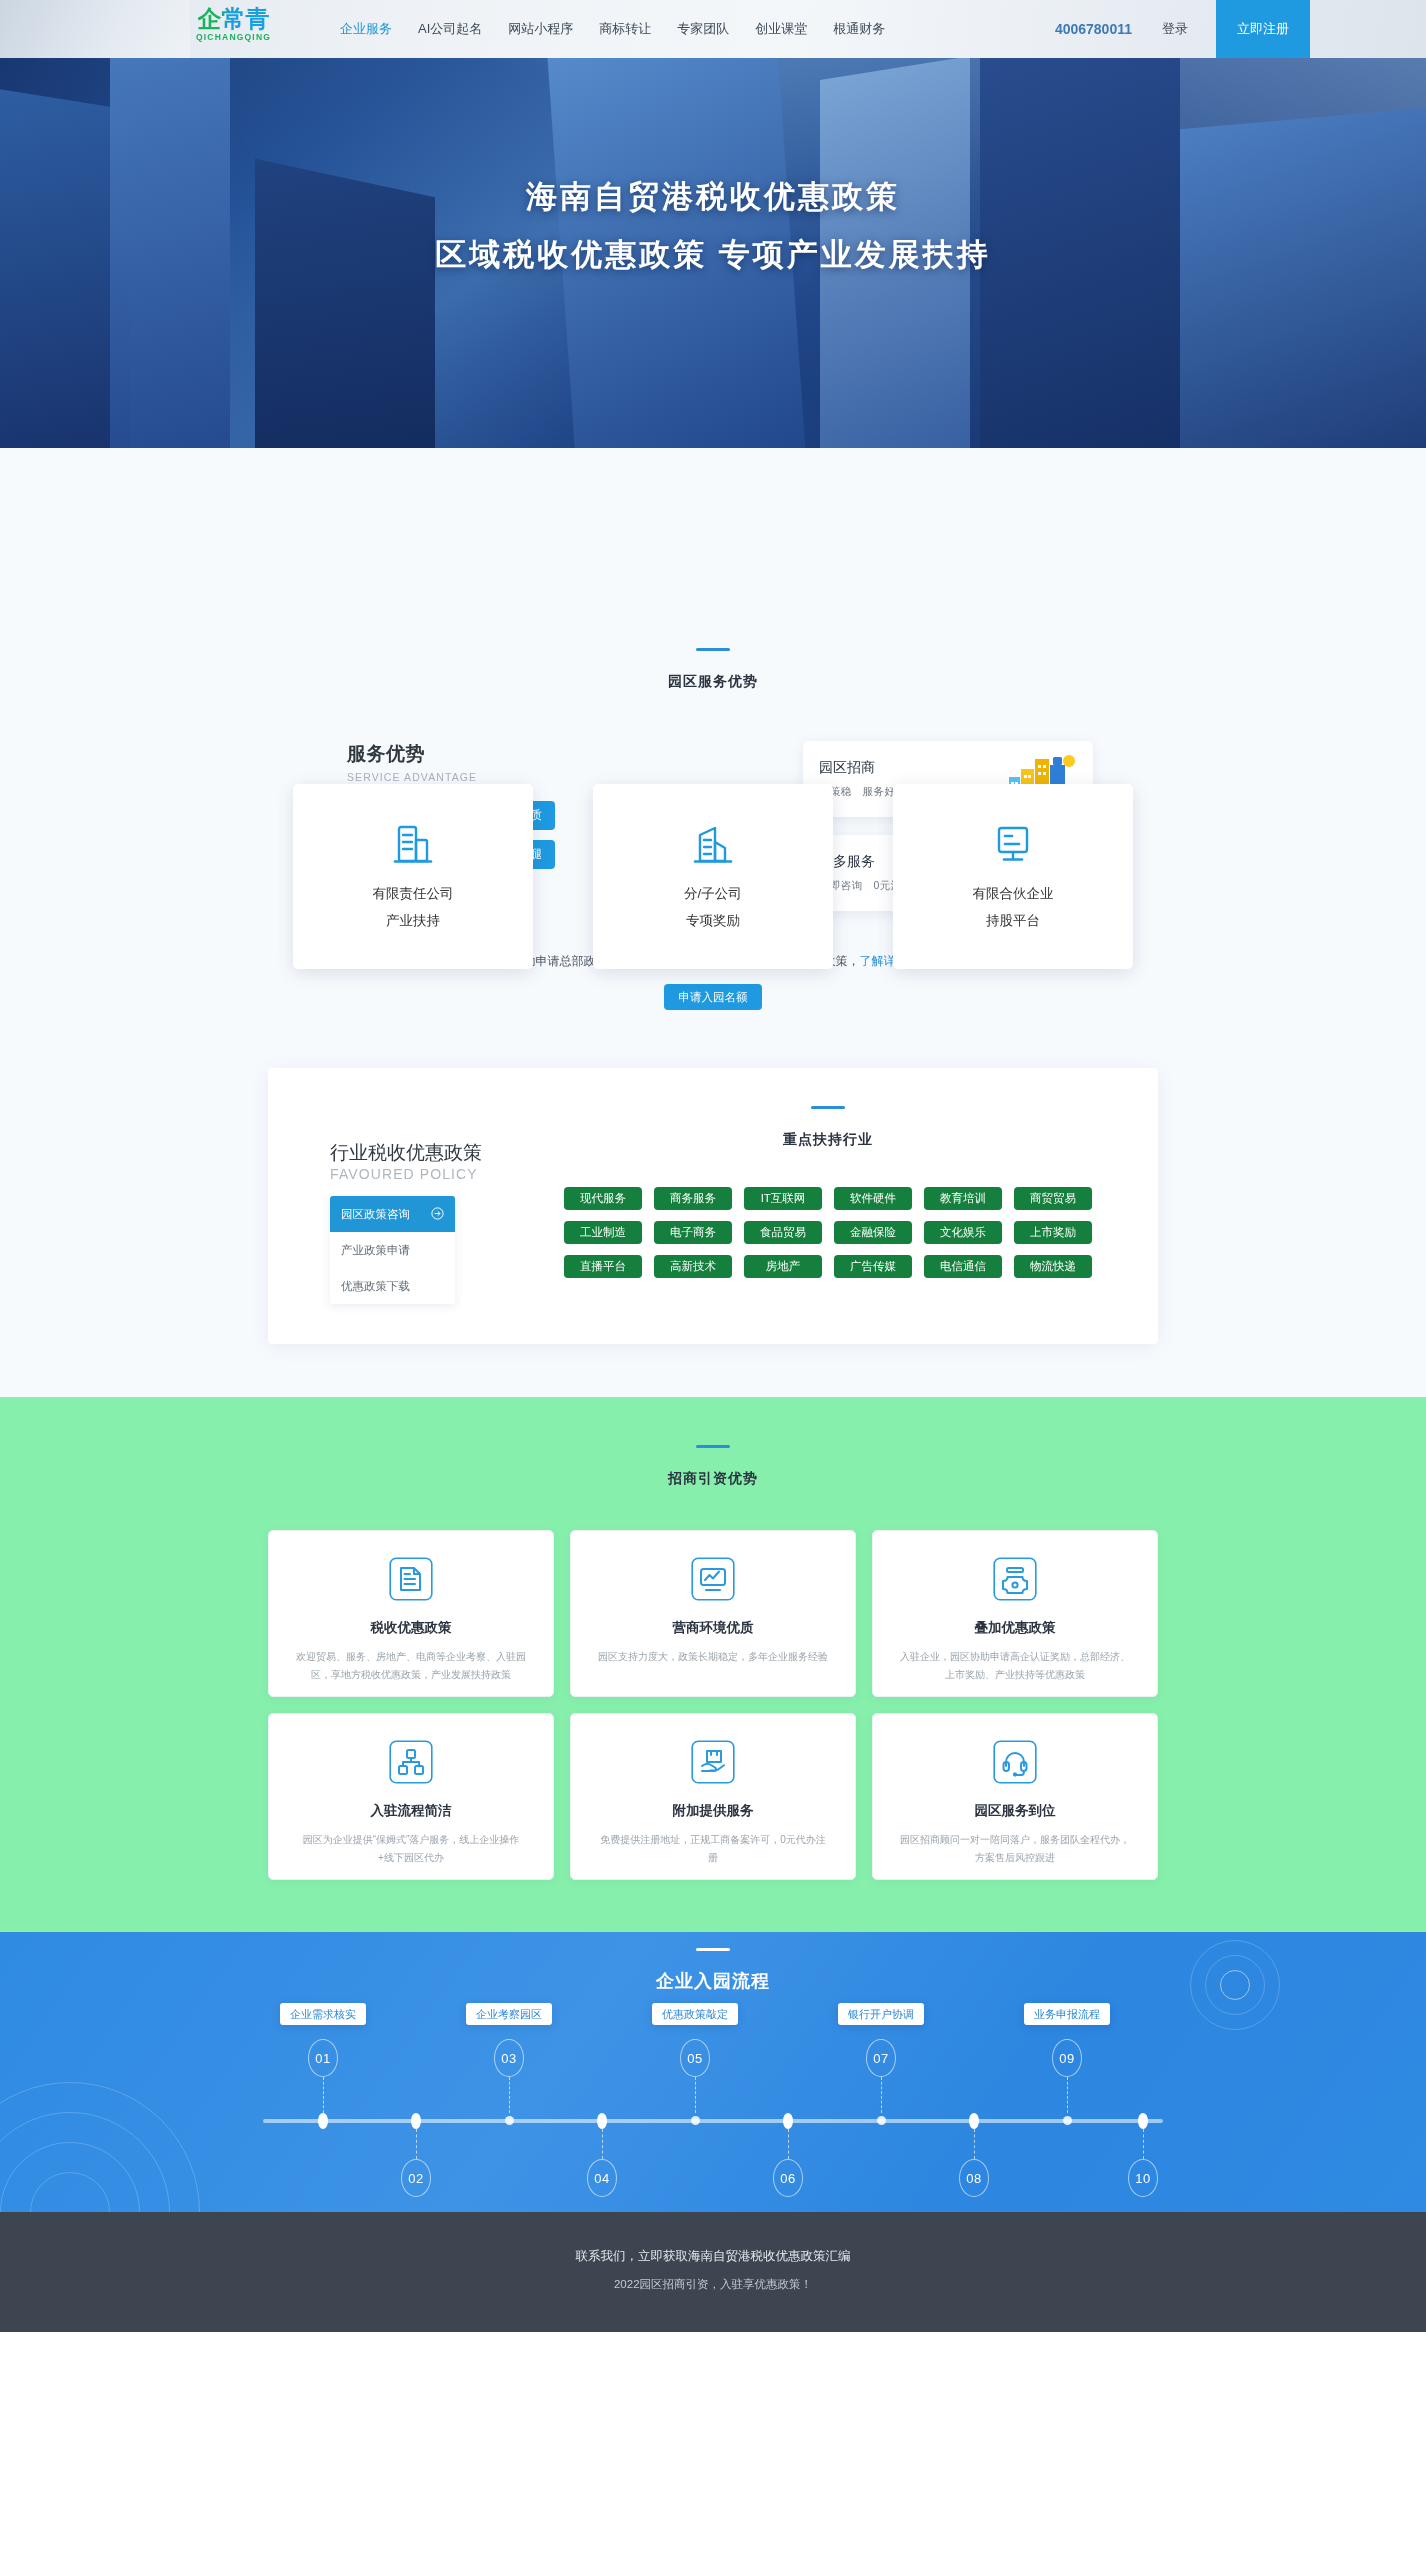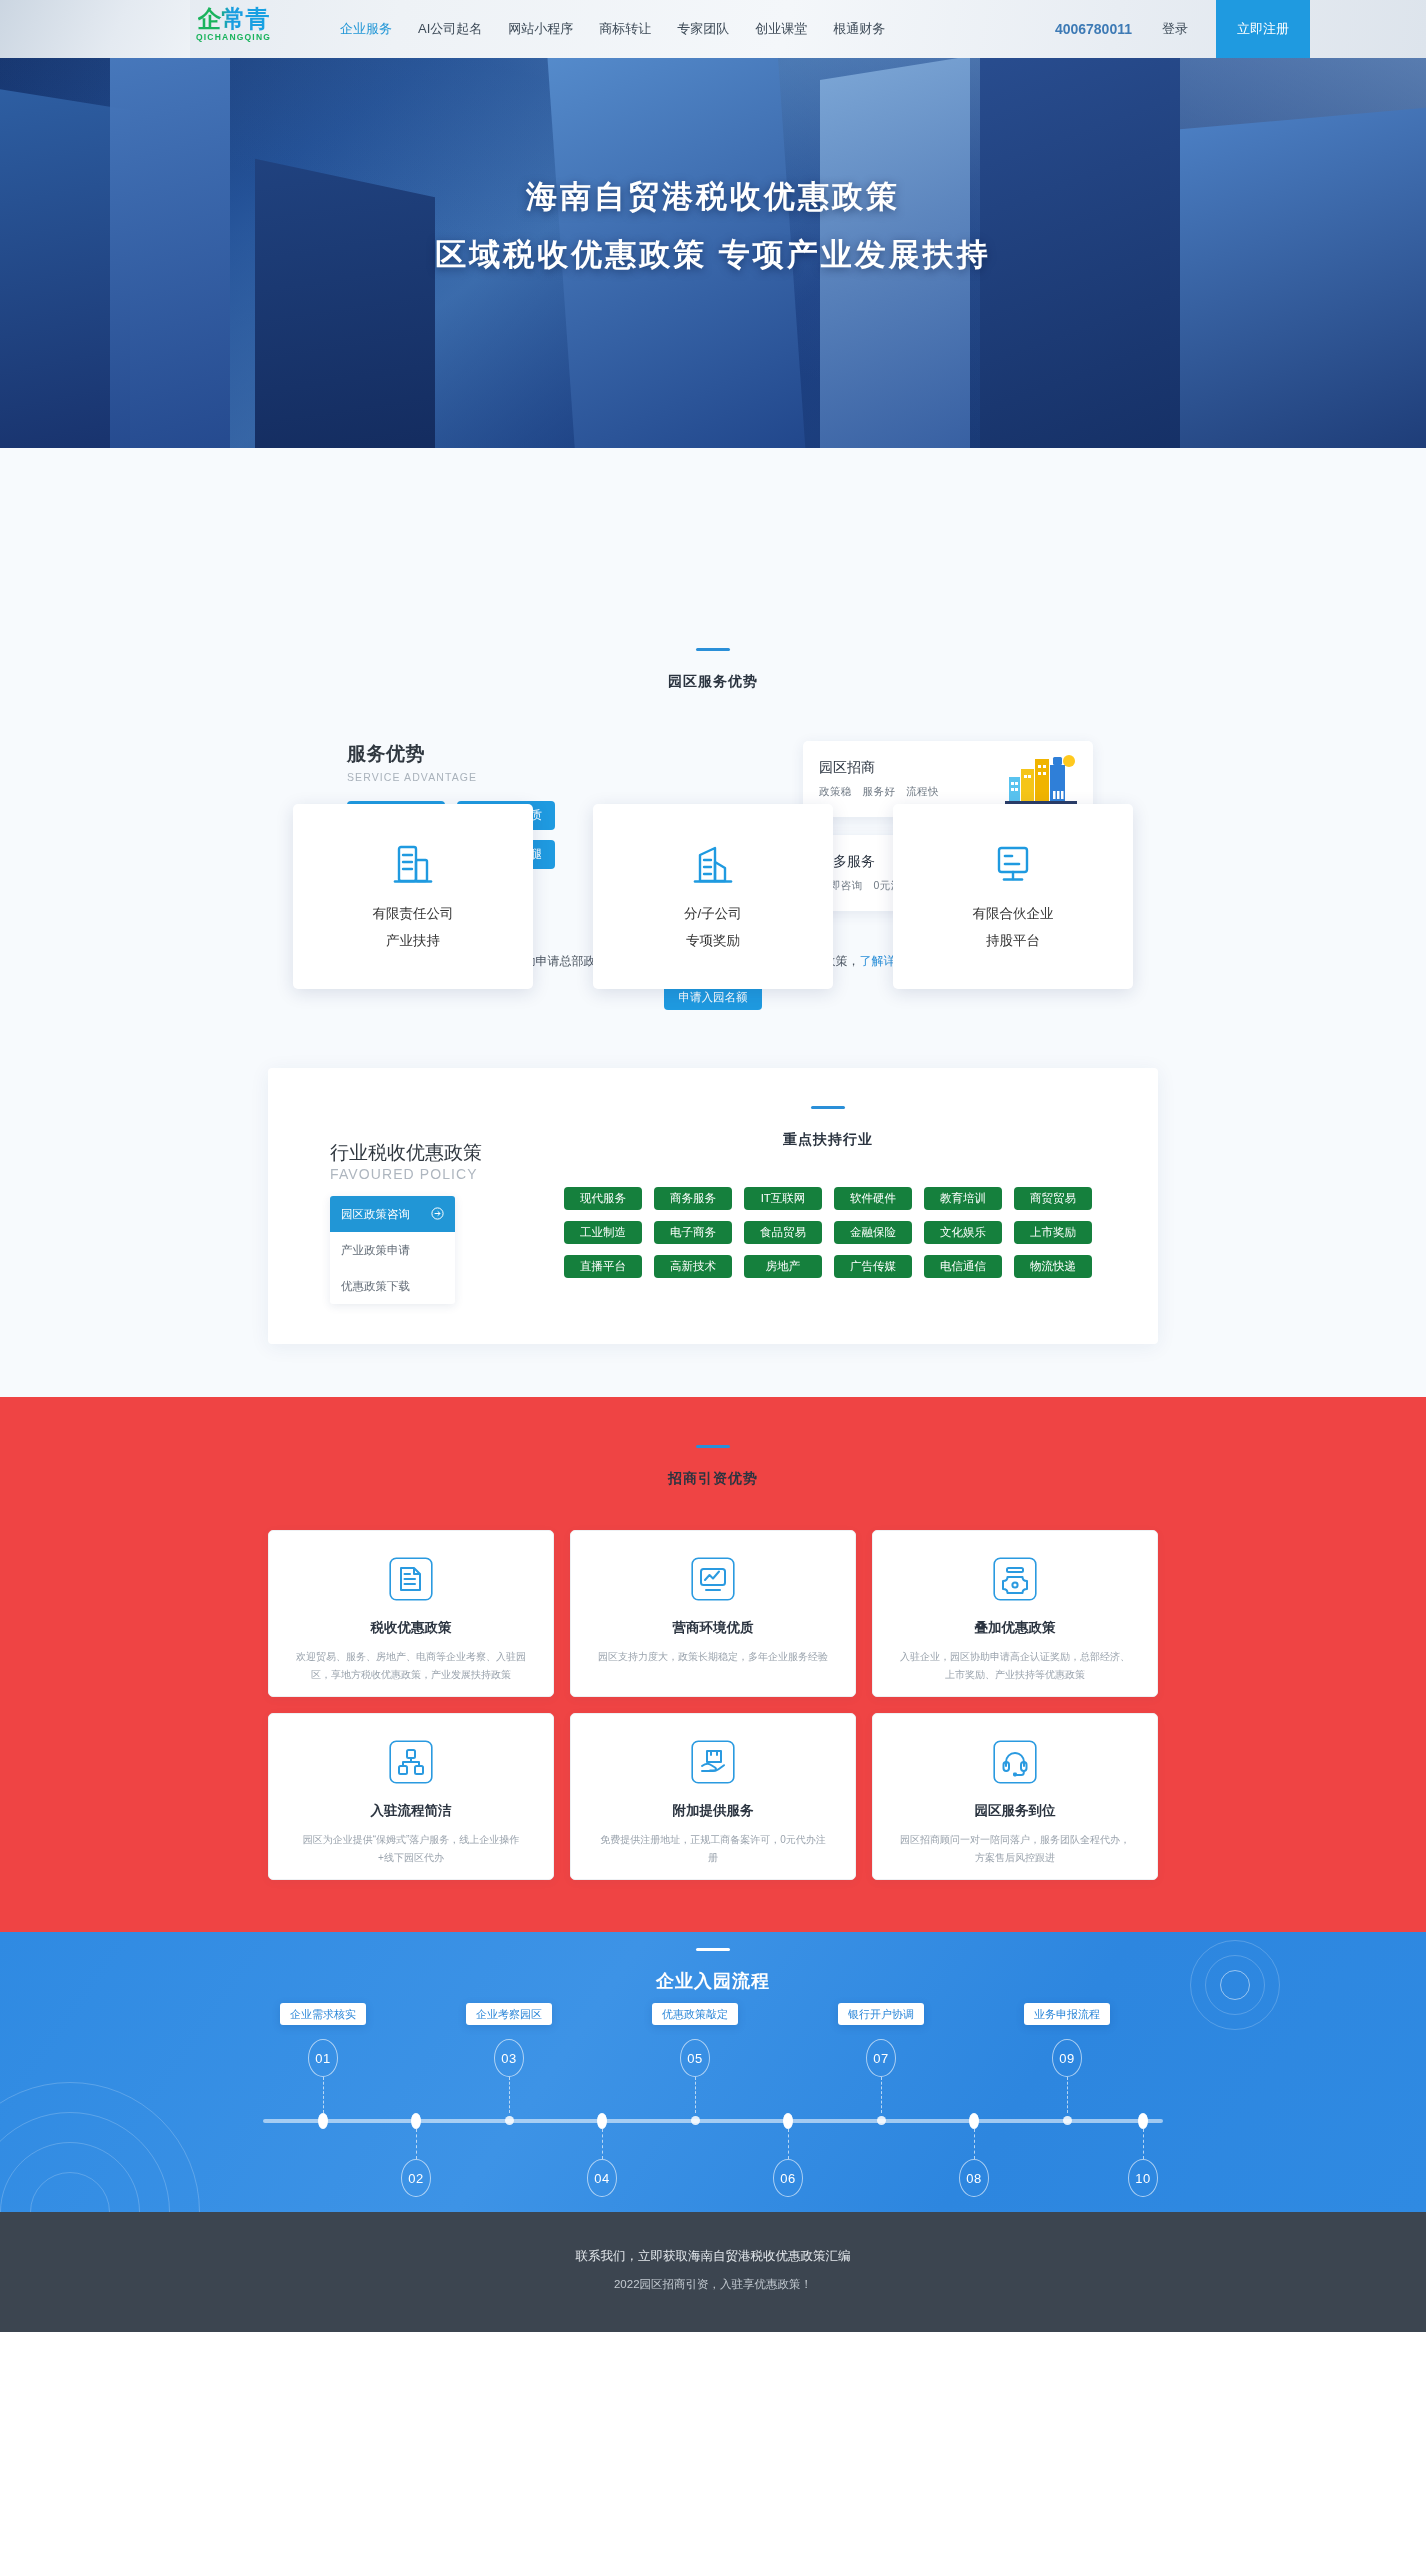--- a/index.html
+++ b/index.html
@@ -99,21 +99,21 @@
     text-shadow:0 2px 8px rgba(0,20,60,.55); margin-bottom:16px;
   }
   .hero-t2 {
     font-size:31px; color:#fff; font-weight:700; letter-spacing:3px;
     text-shadow:0 2px 8px rgba(0,20,60,.55);
   }
 
   
   .card-strip {
     position:absolute; left:50%; transform:translateX(-50%);
-    top:356px; width:840px; display:flex; justify-content:space-between; z-index:6;
+    top:336px; width:840px; display:flex; justify-content:space-between; z-index:6;
   }
   .tcard {
     width:240px; height:185px; background:#fff; border-radius:5px;
     box-shadow:0 4px 18px rgba(20,40,90,.13);
     display:flex; flex-direction:column; align-items:center; justify-content:center;
   }
   .tcard .ic { margin-bottom:16px; }
   .tcard .l1 { font-size:13.5px; color:#333; margin-bottom:9px; }
   .tcard .l2 { font-size:13.5px; color:#333; }
 
@@ -180,21 +180,21 @@
     display:grid; grid-template-columns:repeat(6,78px); gap:11px 12px;
     justify-content:center; margin-top:38px;
   }
   .tag {
     background:#15803d; color:#fff; font-size:11.5px; border-radius:4px;
     height:23px; display:flex; align-items:center; justify-content:center;
     cursor:pointer; white-space:nowrap;
   }
 
   
-  .adv-wrap { background:#ef4444; padding:48px 0 52px; }
+  .adv-wrap { background:#86efac; padding:48px 0 52px; }
   .adv-grid {
     width:890px; margin:42px auto 0;
     display:grid; grid-template-columns:repeat(3,286px); gap:16px; justify-content:center;
   }
   .adv-card {
     background:#fff; border:1px solid #eef1f4; border-radius:5px;
     height:167px; padding:26px 26px 0; text-align:center;
     box-shadow:0 2px 10px rgba(40,70,120,.05);
   }
   .adv-ic { margin:0 auto 14px; }

